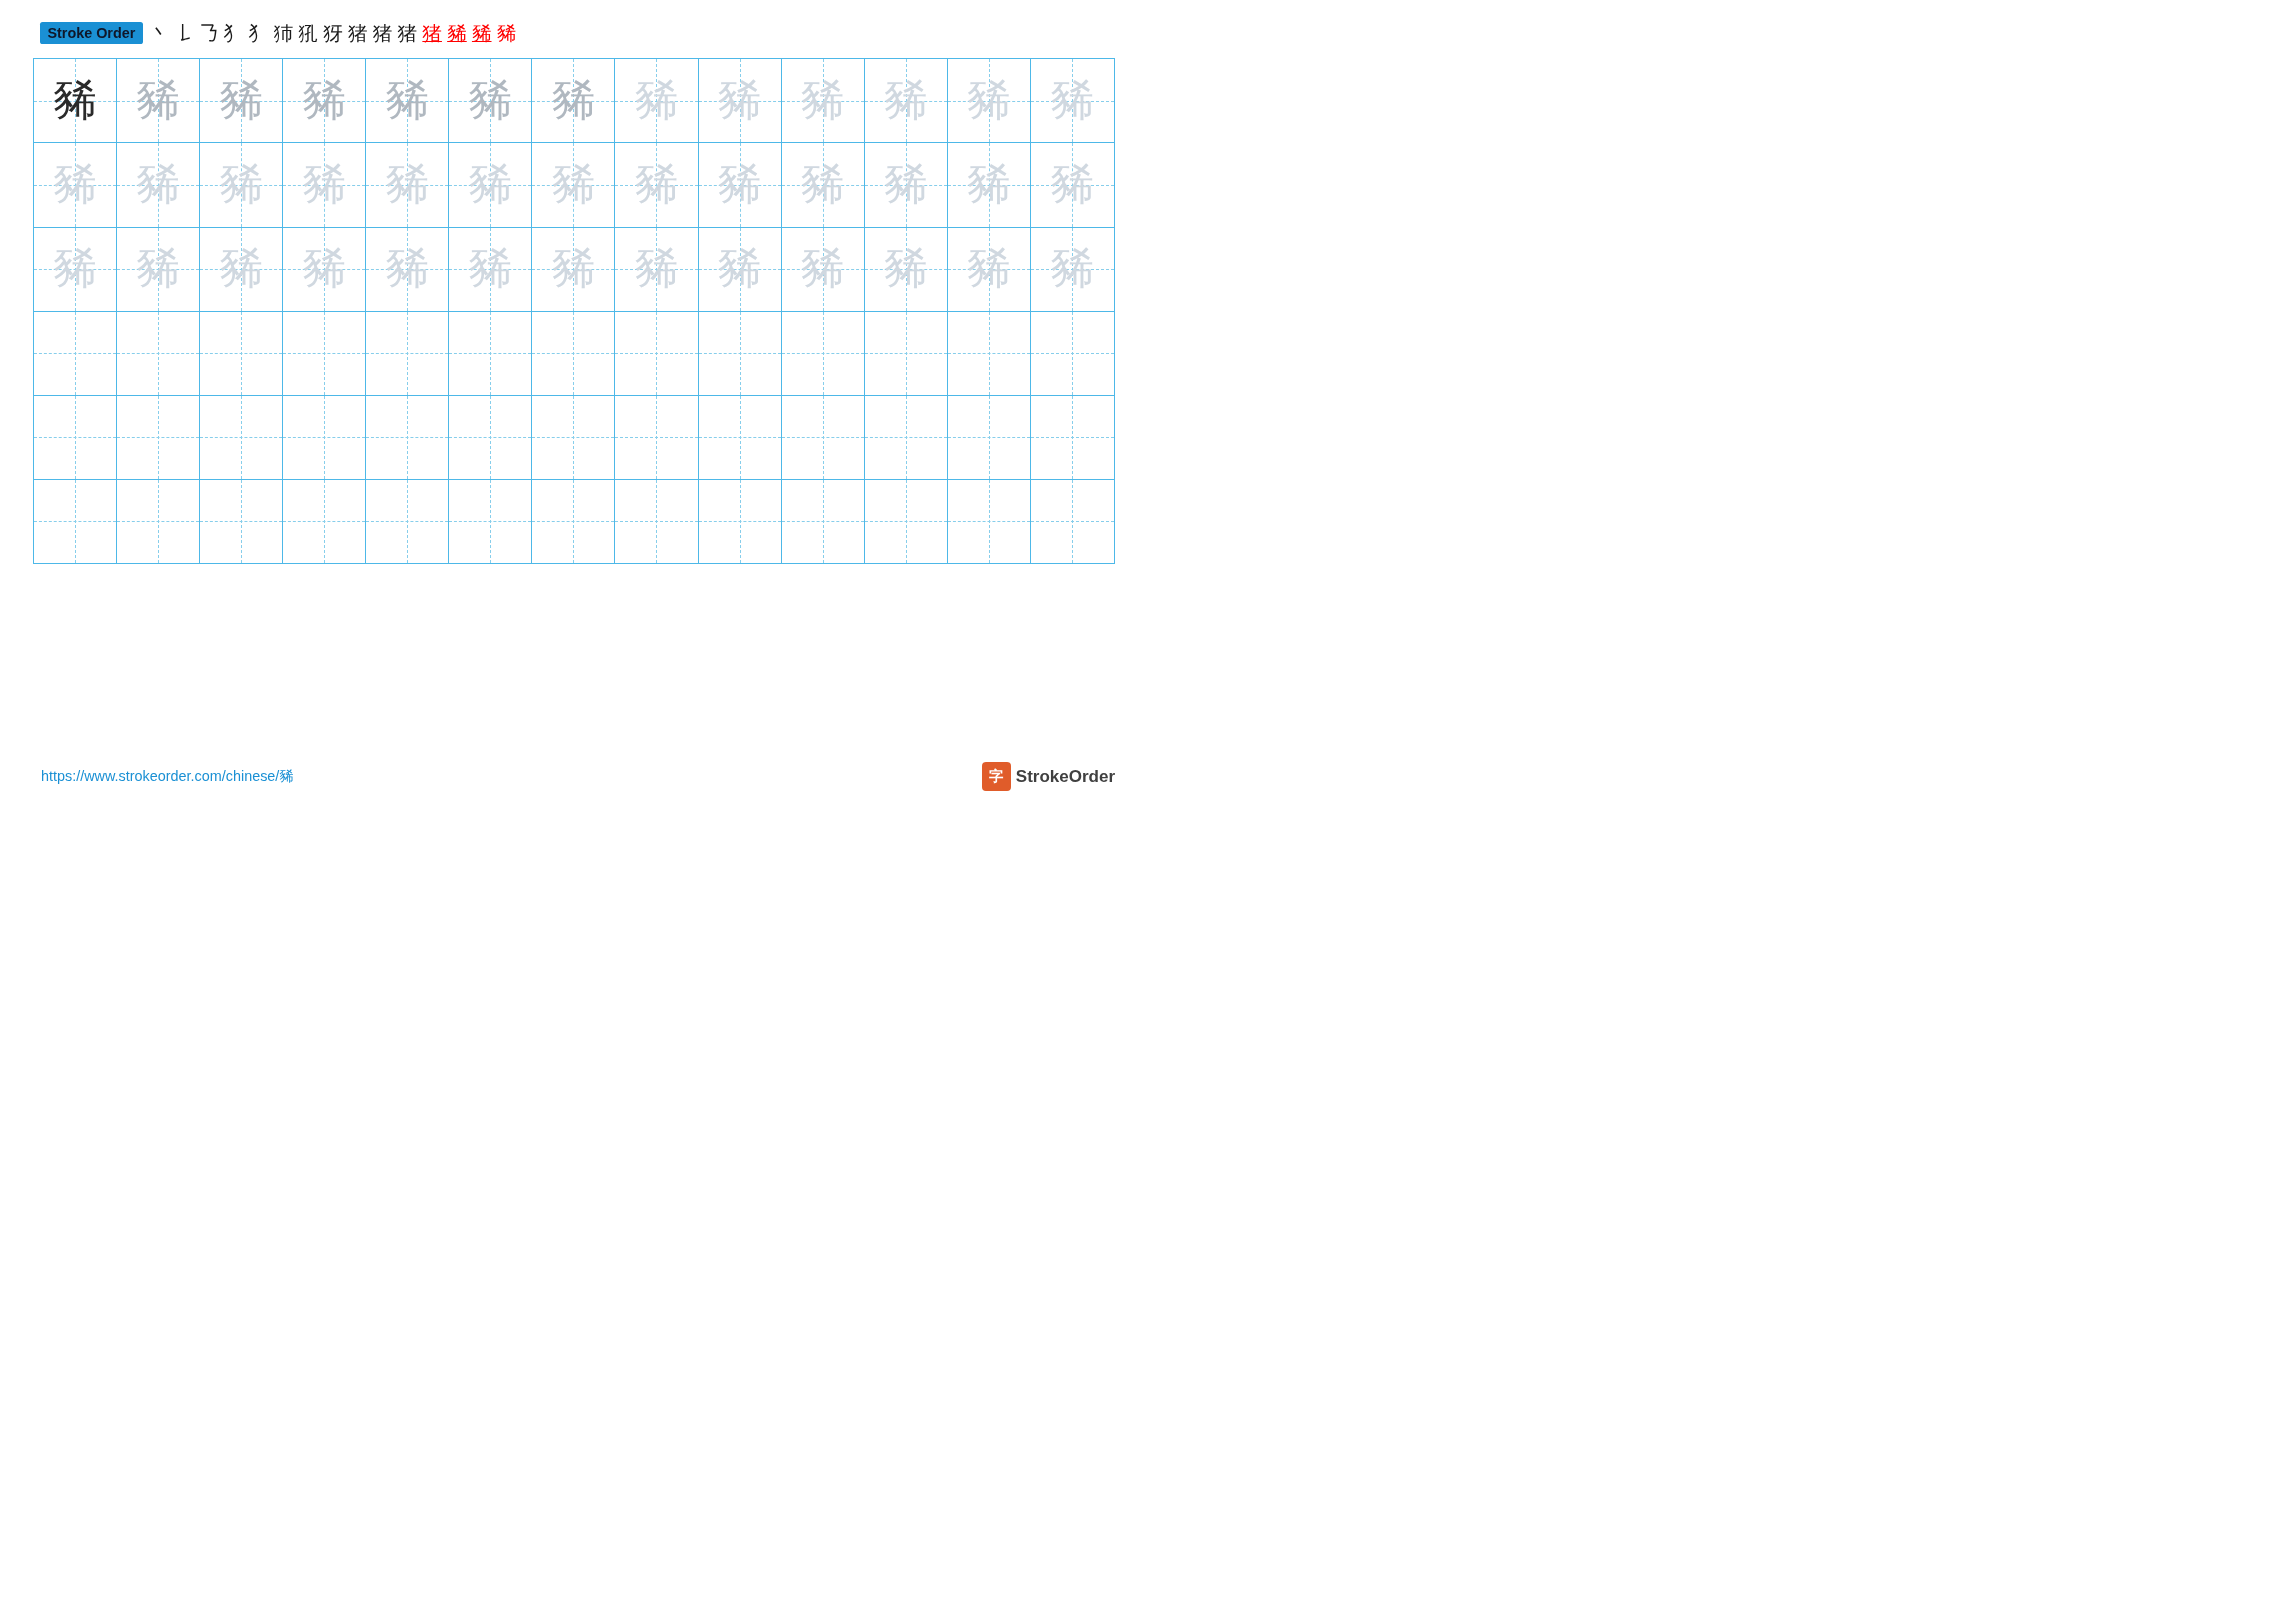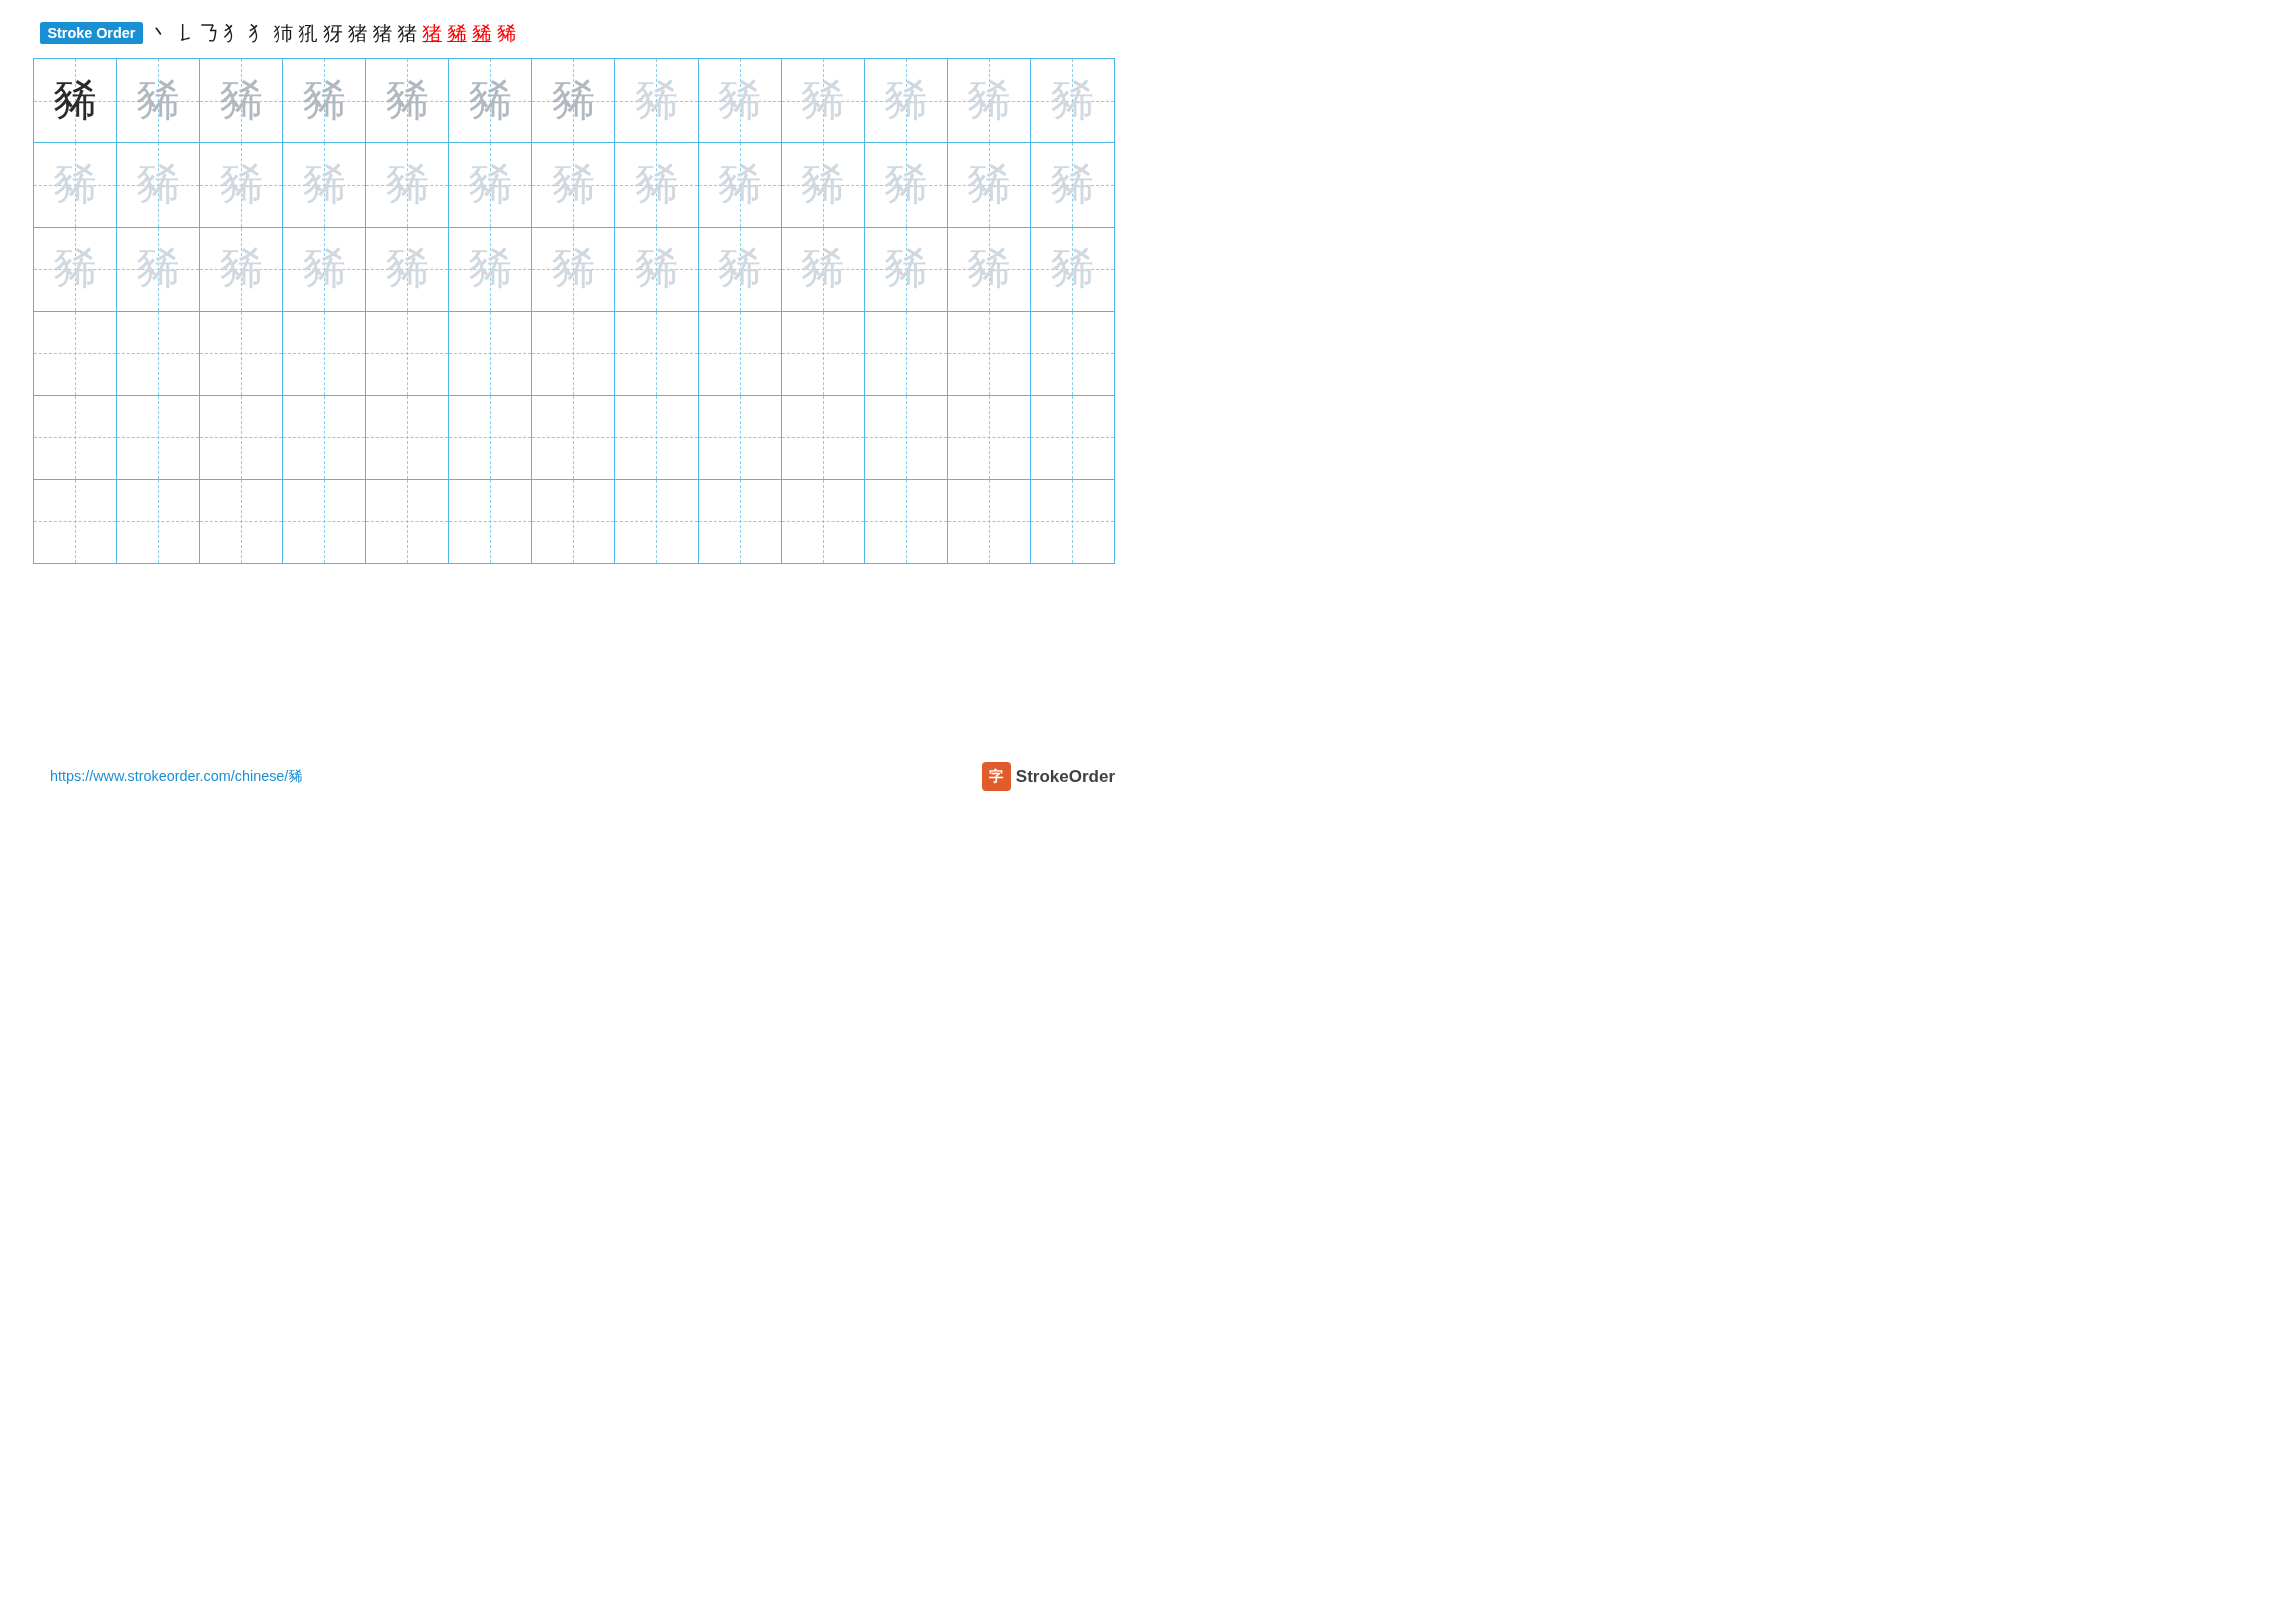--- a/index.html
+++ b/index.html
@@ -40,21 +40,21 @@
     .stroke-order-row {
       display: flex;
       align-items: center;
       margin-bottom: 11.8px;
       gap: 6.5px;
       padding-left: 6.5px;
     }
 
     .stroke-order-badge {
       background: #1a90d4;
-      color: #ffffff;
+      color: #0f172a;
       font-size: 14.4px;
       font-weight: bold;
       padding: 3.3px 7.9px;
       border-radius: 2.6px;
       white-space: nowrap;
     }
 
     .stroke-steps {
       display: flex;
       align-items: center;
@@ -149,21 +149,21 @@
     }
 
     .cell-char.empty {
       color: transparent;
     }
 
     
     .footer {
       position: absolute;
       bottom: 19.6px;
-      left: 50px;
+      left: 41px;
       right: 33px;
       display: flex;
       align-items: center;
       justify-content: space-between;
     }
 
     .footer-url {
       color: #1a90d4;
       font-size: 14.4px;
     }

